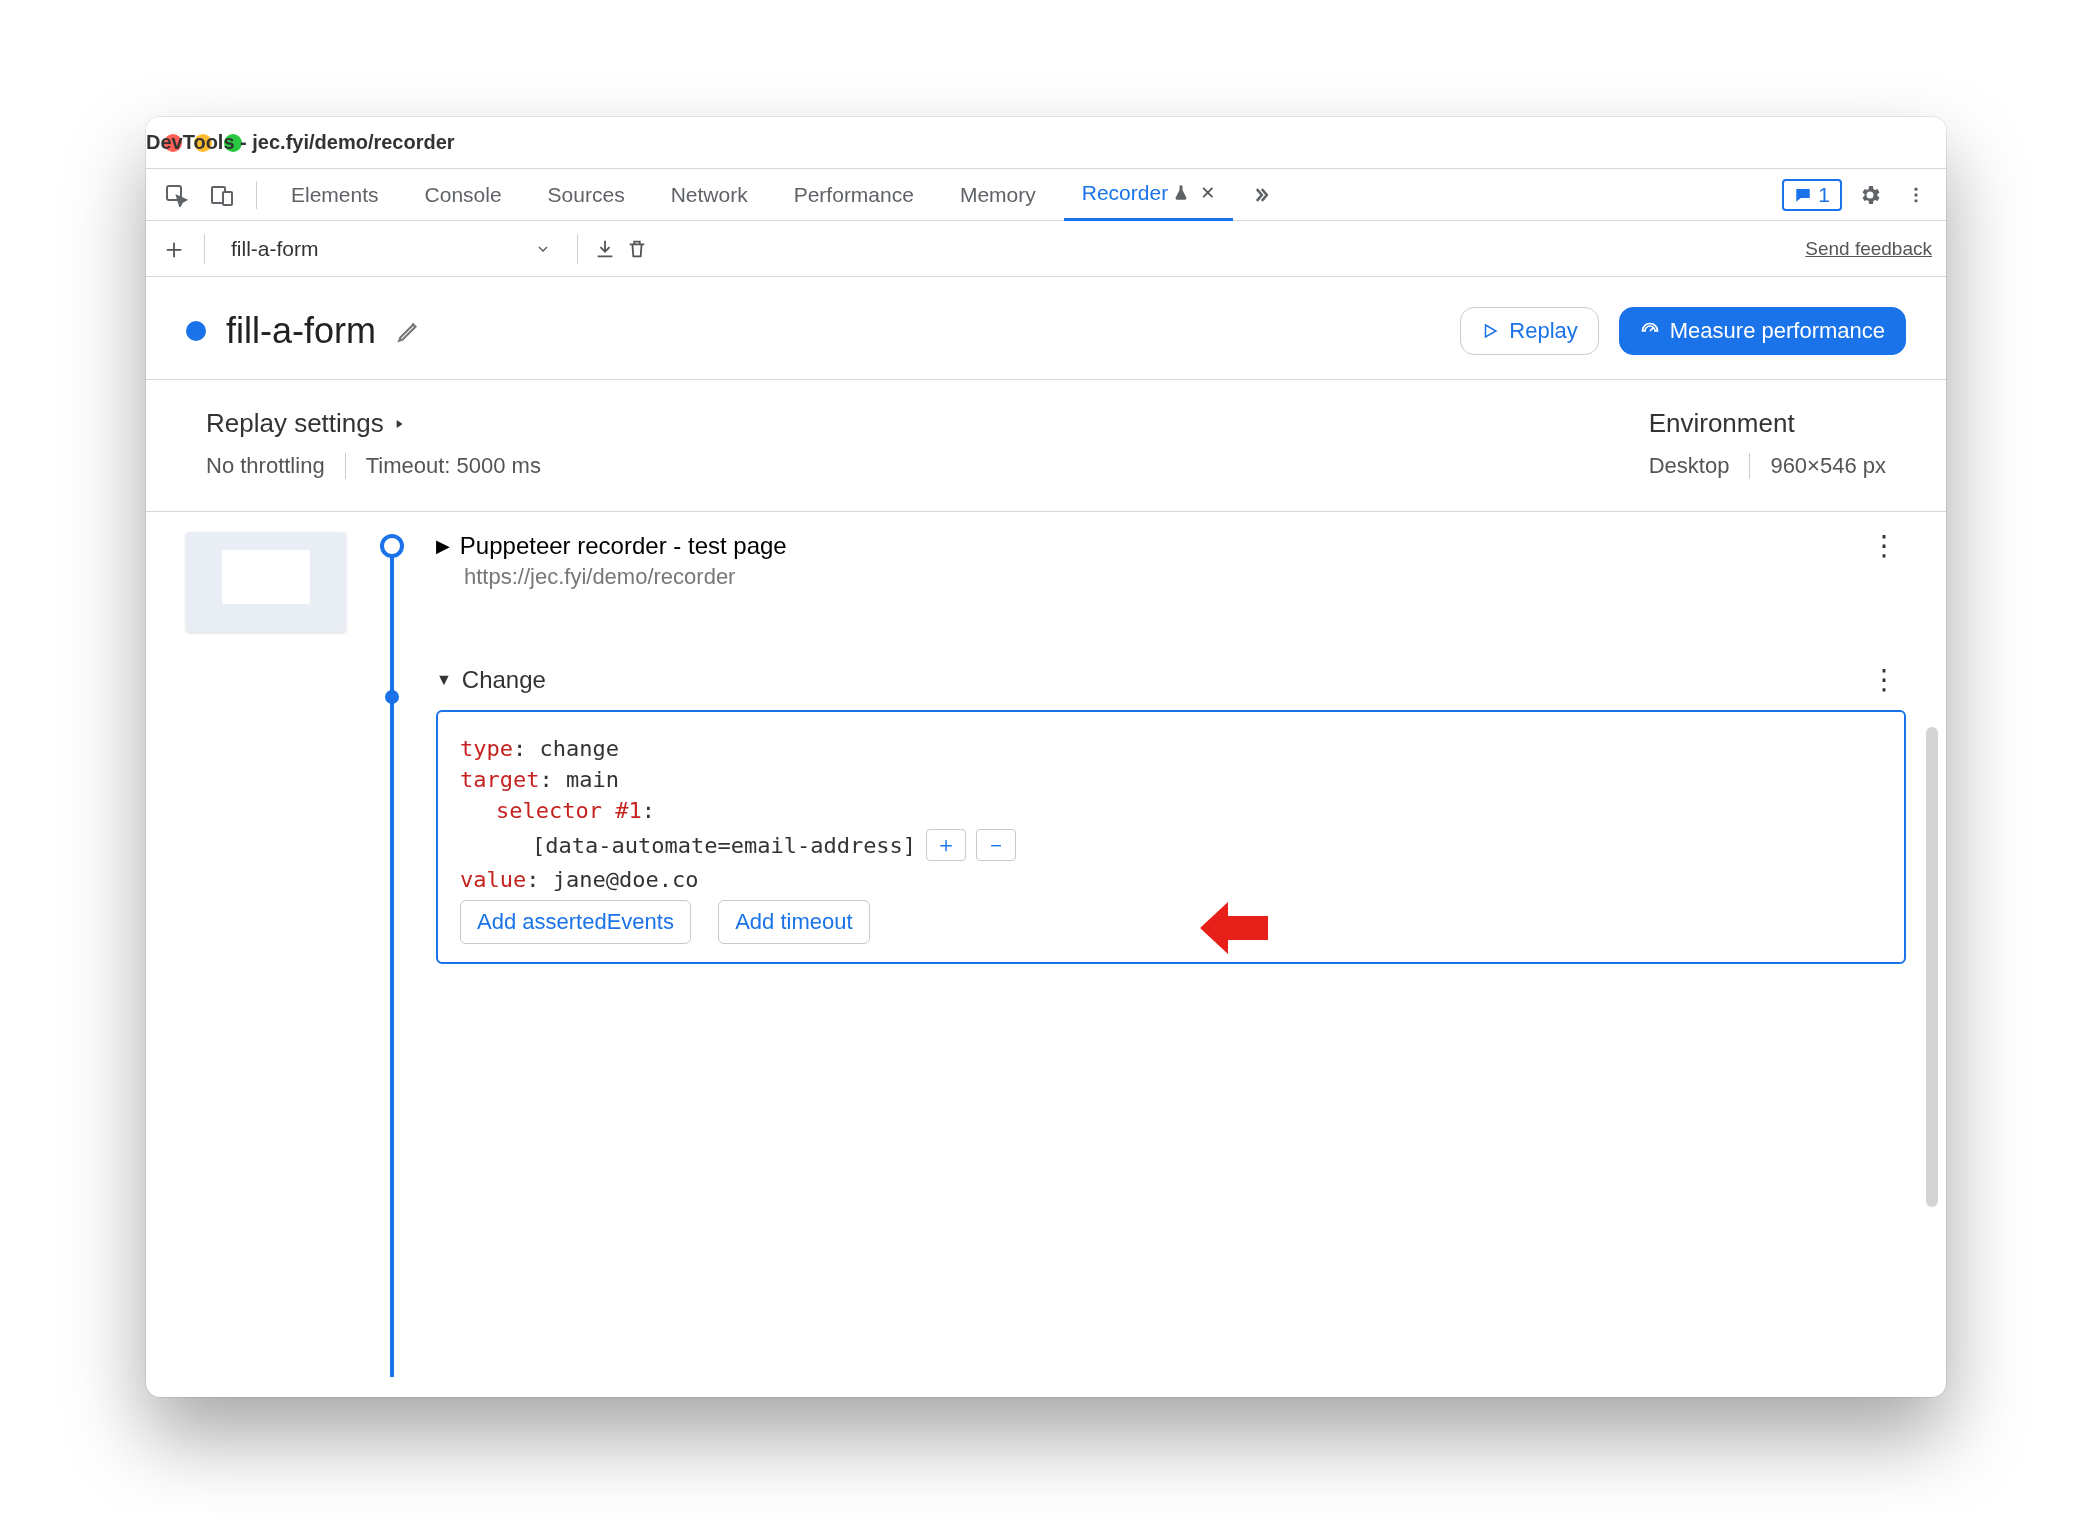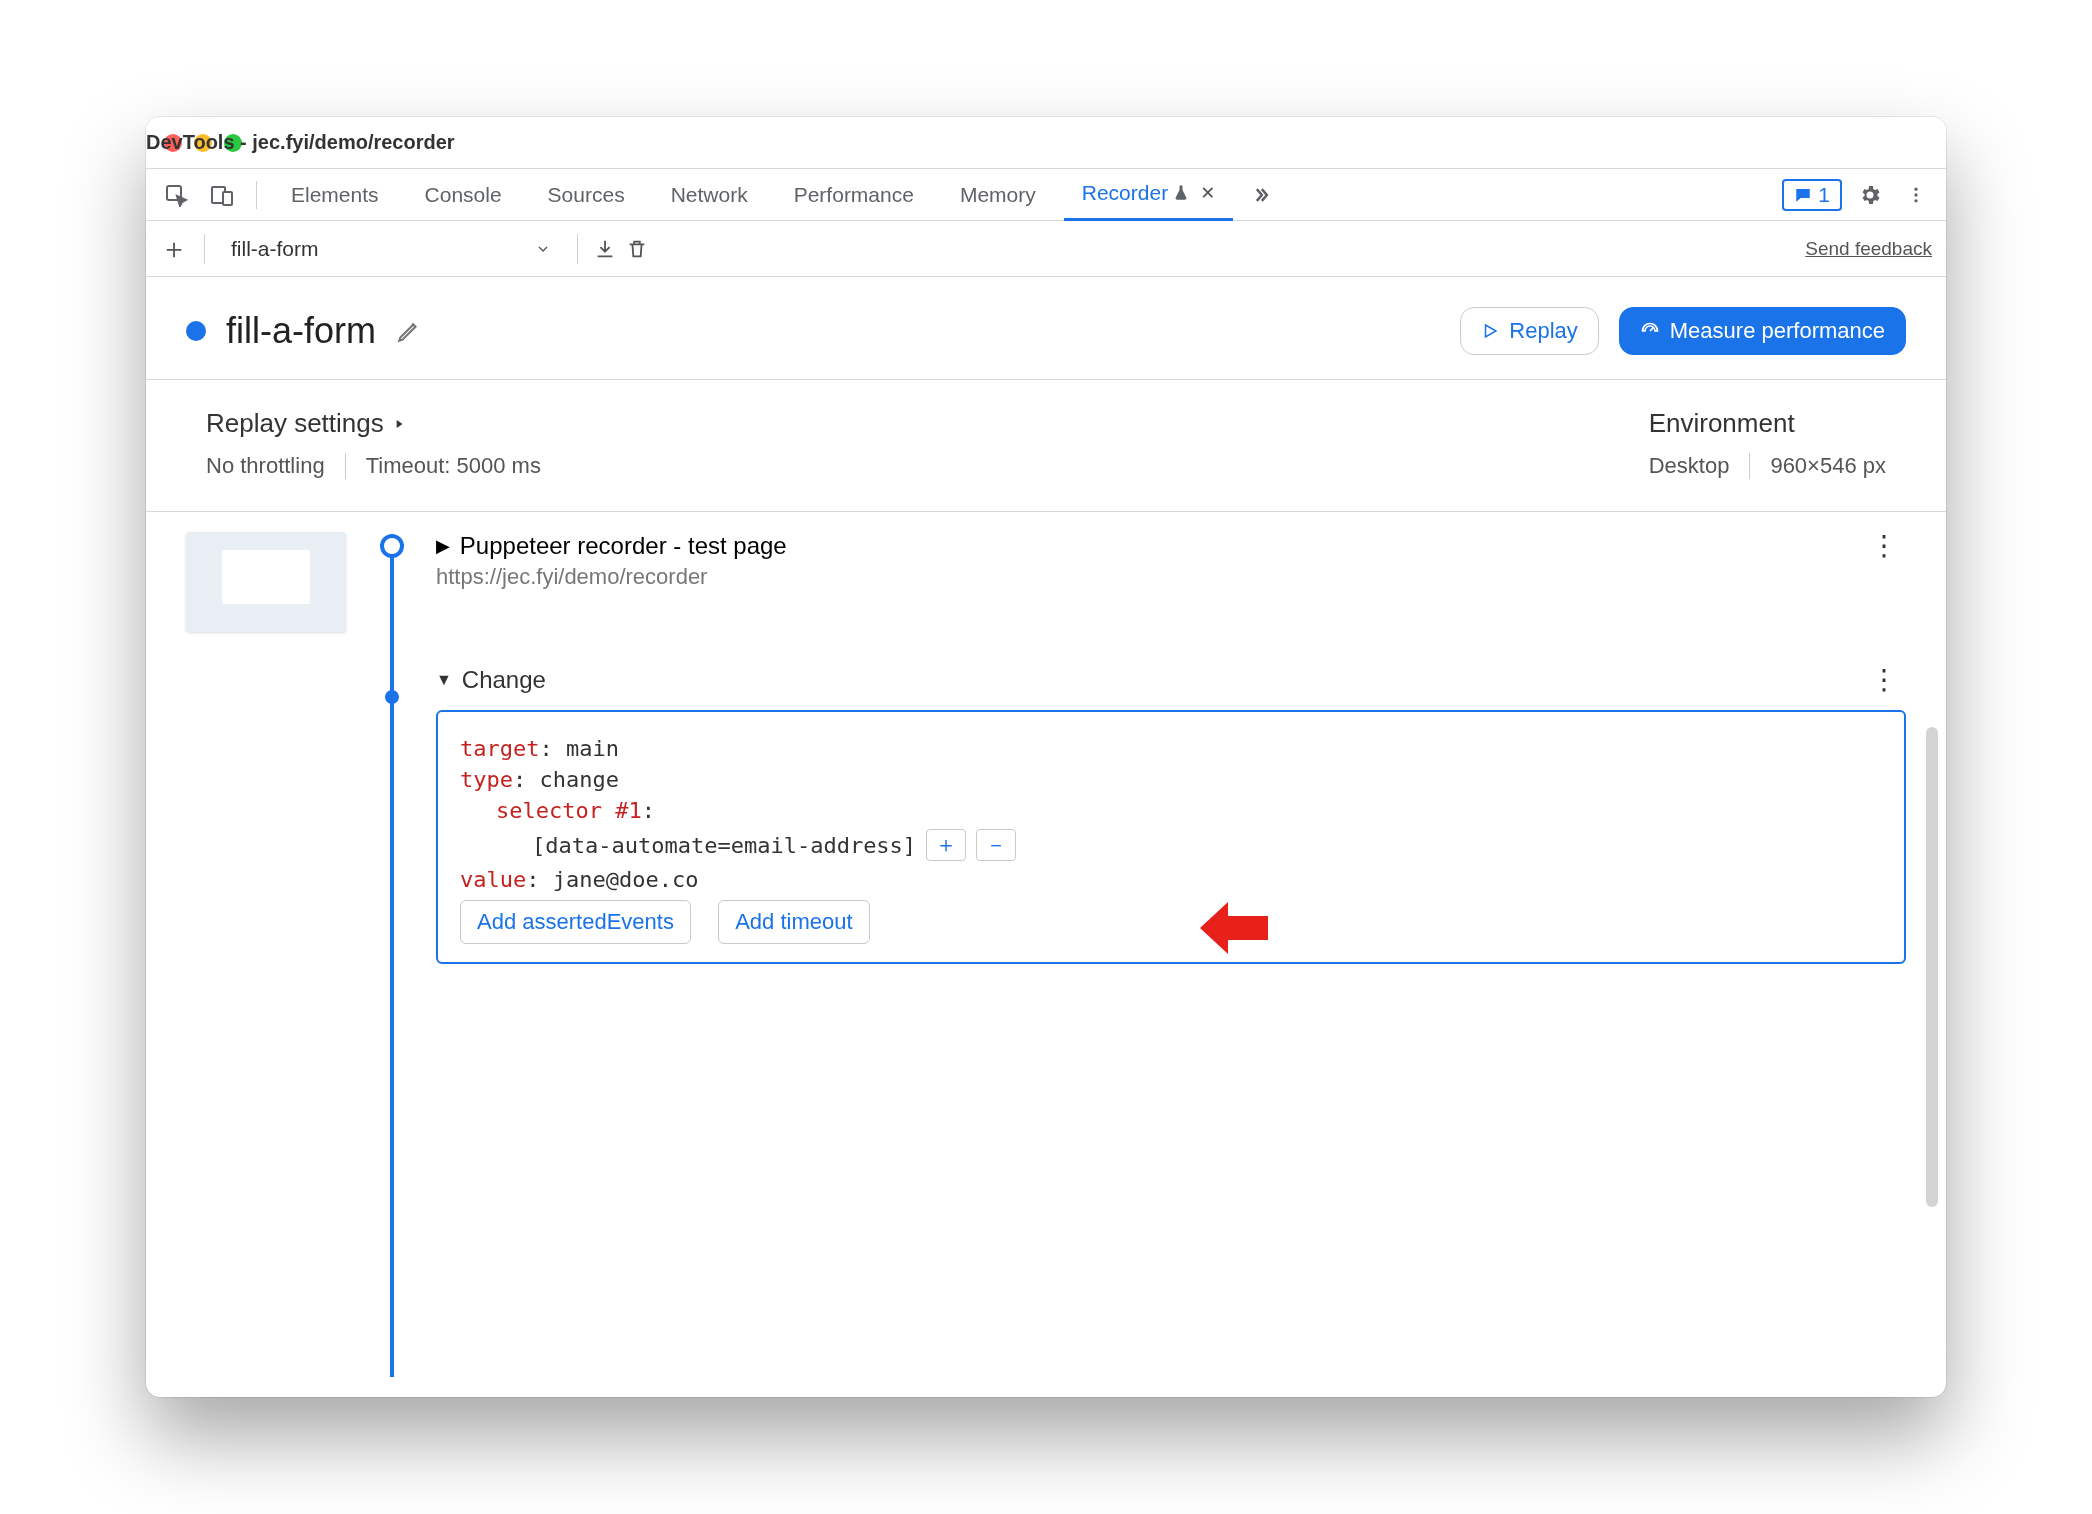--- a/index.html
+++ b/index.html
@@ -122,21 +122,21 @@
   .thumb .thumb-label{position:absolute;top:22px;left:0;right:0;text-align:center;font-size:9px;color:#3b5ba9;}
   .timeline-col{width:30px;position:relative;flex-shrink:0;}
   .timeline-line{position:absolute;top:14px;bottom:0;left:14px;width:4px;background:#1a73e8;}
   .marker{position:absolute;left:4px;width:24px;height:24px;border-radius:50%;background:#fff;border:4px solid #1a73e8;}
   .marker.start{top:2px;}
   .marker.small{width:14px;height:14px;background:#1a73e8;left:9px;}
   .steps-content{flex:1;}
   .step-head{display:flex;align-items:center;gap:10px;font-size:24px;}
   .step-head .tri{font-size:18px;}
   .step-head .title{font-weight:400;}
-  .step-url{font-size:22px;color:#777;margin-top:4px;}
+  .step-url{font-size:22px;color:#777;margin-top:4px;margin-left:28px;}
   .step-row-top{display:flex;align-items:flex-start;}
   .step-row-top .spacer{flex:1;}
   .kebab{font-size:28px;color:#333;cursor:pointer;line-height:1;padding:0 8px;}
   .step2{margin-top:76px;}
   .step2 .head{display:flex;align-items:center;gap:10px;font-size:24px;color:#333;}
   .step2 .head .tri{transform:rotate(0deg);font-size:16px;}
   .step2 .box{
     margin-top:16px;border:2px solid #1a73e8;border-radius:6px;
     padding:18px 22px;font-family:ui-monospace,Menlo,monospace;font-size:22px;color:#333;
     position:relative;
@@ -339,22 +339,22 @@
         <div class="step-row-top">
           <div class="head">
             <span class="tri">▼</span>
             <span>Change</span>
           </div>
           <div class="spacer"></div>
           <div class="kebab">⋮</div>
         </div>
 
         <div class="box">
+          <div class="kv"><span class="k">type</span>: <span>change</span></div>
           <div class="kv"><span class="k">target</span>: <span>main</span></div>
-          <div class="kv"><span class="k">type</span>: <span>change</span></div>
           <div class="kv nested"><span class="k">selector #1</span>:</div>
           <div class="kv nested2">
             <span>[data-automate=email-address]</span>
             <span class="pill-btn">＋</span>
             <span class="pill-btn">－</span>
           </div>
           <div class="kv"><span class="k">value</span>: <span>jane@doe.co</span></div>
           <div style="margin-top:8px;">
             <button class="chipbtn">Add assertedEvents</button>
             <button class="chipbtn">Add timeout</button>

